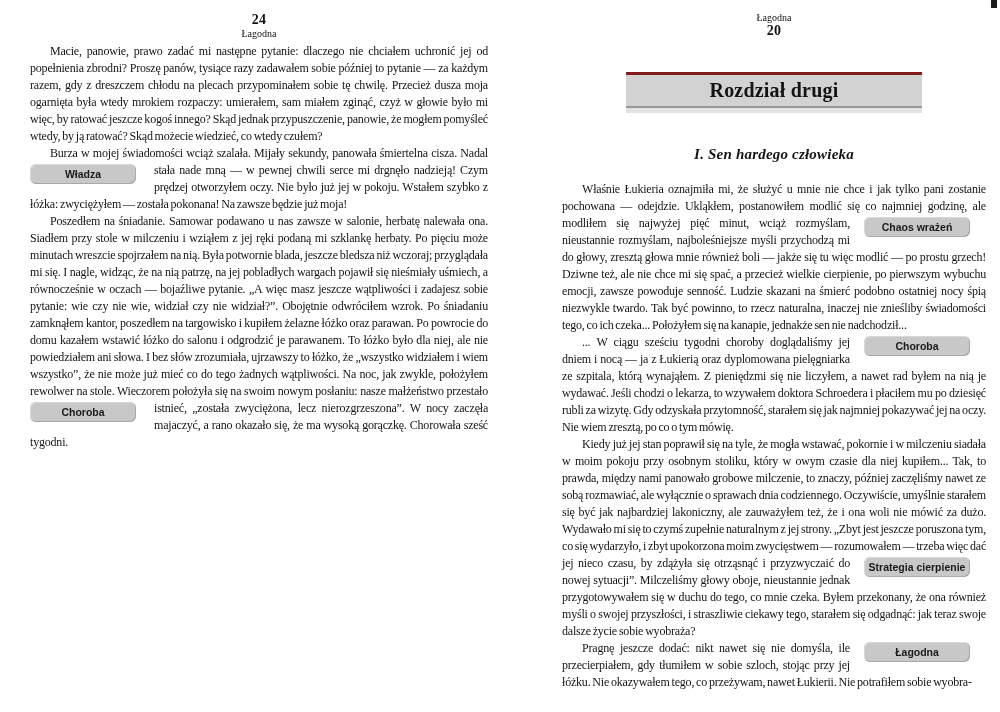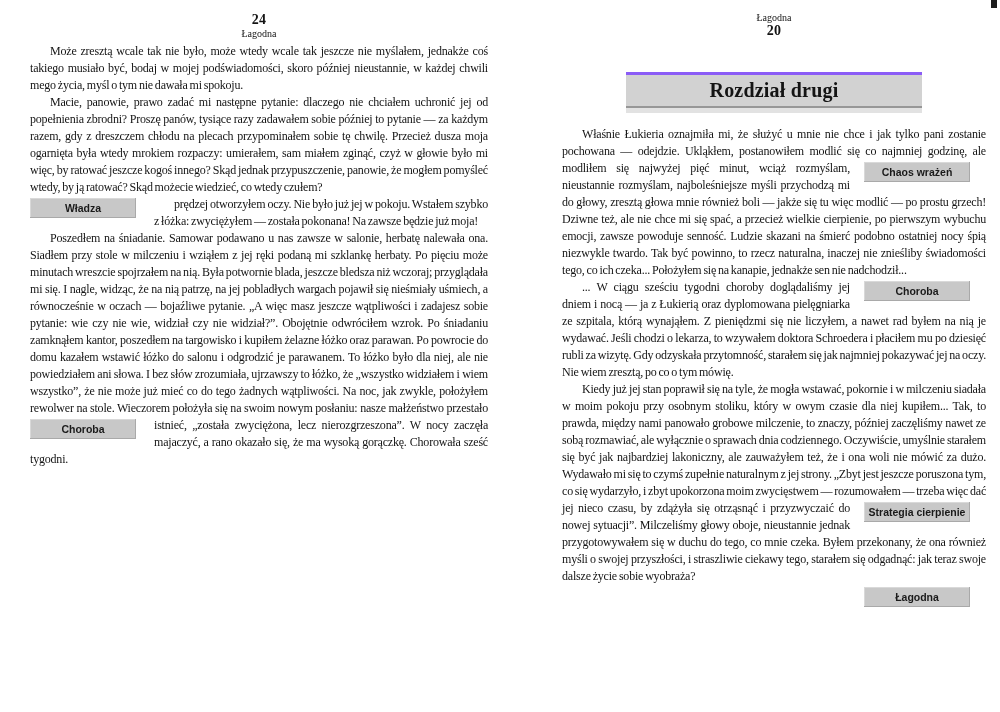--- a/index.html
+++ b/index.html
@@ -22,49 +22,49 @@
 
   .pbody{margin-top:15px;}
   .par{margin:0;text-align:justify;font-size:12px;line-height:17px;
        letter-spacing:-0.2px;word-spacing:-0.9px;text-indent:20px;}
 
   .mbox{background:#c8c8c8;font-family:"Liberation Sans",sans-serif;
         font-weight:bold;font-size:10.5px;line-height:12.5px;color:#1a1a1a;
         text-align:center;text-indent:0;letter-spacing:0;word-spacing:0;
         display:flex;align-items:center;justify-content:center;
         padding:3px 4px;box-sizing:border-box;
-        box-shadow:inset -1px -1px 0 #a9a9a9, inset 1px 1px 0 #d9d9d9;}
+        box-shadow:inset -1px -1px 0 #a9a9a9, inset 1px 1px 0 #d9d9d9;border-radius:6px;}
   .mbox-left{float:left;width:106px;min-height:20px;margin:2px 18px 3px 0;}
   .mbox-right{float:right;width:106px;min-height:20px;margin:2px 16px 3px 14px;}
 
   .chapter-box{margin:44px auto 0;width:296px;height:31px;background:#d2d2d2;
-        border-top:3px solid #8b5cf6;border-bottom:2px solid #979797;
+        border-top:3px solid #7f1d1d;border-bottom:2px solid #979797;
         box-shadow:0 5px 0 #e2e2e2;
         display:flex;align-items:center;justify-content:center;
         font-weight:bold;font-size:20px;letter-spacing:0.2px;}
   .section-heading{margin:38px 0 0 0;text-align:center;font-style:italic;
         font-weight:bold;font-size:15px;letter-spacing:0.2px;}
   .page-right .pbody{margin-top:18px;}
 </style>
 </head>
 <body>
 
 <div class="spread">
   <div class="corner-mark"></div>
 
   <div class="page page-left">
     <div class="pagehead">
       <span class="pnum">24</span>
       <span class="ptitle">Łagodna</span>
       <span class="rule"></span>
     </div>
     <div class="pbody">
-      <p class="par"><span>Może zresztą wcale tak nie było, może wtedy wcale tak jeszcze nie myślałem, jednakże coś takiego musiało być, bodaj w mojej podświadomości, skoro później nieustannie, w każdej chwili mego życia, myśl o tym nie dawała mi spokoju.</span></p>
       <p class="par"><span>Macie, panowie, prawo zadać mi następne pytanie: dlaczego nie chciałem uchronić jej od popełnienia zbrodni? Proszę panów, tysiące razy zadawałem sobie później to pytanie — za każdym razem, gdy z dreszczem chłodu na plecach przypominałem sobie tę chwilę. Przecież dusza moja ogarnięta była wtedy mrokiem rozpaczy: umierałem, sam miałem zginąć, czyż w głowie było mi więc, by ratować jeszcze kogoś innego? Skąd jednak przypuszczenie, panowie, że mogłem pomyśleć wtedy, by ją ratować? Skąd możecie wiedzieć, co wtedy czułem?</span></p>
       <p class="par">
+        <span>Burza w mojej świadomości wciąż szalała. Mijały sekundy, panowała śmiertelna cisza. Nadal stała nade mną — w pewnej chwili serce mi drgnęło nadzieją! Czym</span>
         <span class="mbox mbox-left">Władza</span>
         <span>prędzej otworzyłem oczy. Nie było już jej w pokoju. Wstałem szybko z łóżka: zwyciężyłem — została pokonana! Na zawsze będzie już moja!</span>
       </p>
       <p class="par">
         <span>Poszedłem na śniadanie. Samowar podawano u nas zawsze w salonie, herbatę nalewała ona. Siadłem przy stole w milczeniu i wziąłem z jej ręki podaną mi szklankę herbaty. Po pięciu może minutach wreszcie spojrzałem na nią. Była potwornie blada, jeszcze bledsza niż wczoraj; przyglądała mi się. I nagle, widząc, że na nią patrzę, na jej pobladłych wargach pojawił się nieśmiały uśmiech, a równocześnie w oczach — bojaźliwe pytanie. „A więc masz jeszcze wątpliwości i zadajesz sobie pytanie: wie czy nie wie, widział czy nie widział?”. Obojętnie odwróciłem wzrok. Po śniadaniu zamknąłem kantor, poszedłem na targowisko i kupiłem żelazne łóżko oraz parawan. Po powrocie do domu kazałem wstawić łóżko do salonu i odgrodzić je parawanem. To łóżko było dla niej, ale nie powiedziałem ani słowa. I bez słów zrozumiała, ujrzawszy to łóżko, że „wszystko widziałem i wiem wszystko”, że nie może już mieć co do tego żadnych wątpliwości. Na noc, jak zwykle, położyłem rewolwer na stole. Wieczorem położyła się na swoim nowym posłaniu: nasze małżeństwo przestało istnieć, „została</span>
         <span class="mbox mbox-left">Choroba</span>
         <span>zwyciężona, lecz nierozgrzeszona”. W nocy zaczęła majaczyć, a rano okazało się, że ma wysoką gorączkę. Chorowała sześć tygodni.</span>
       </p>
     </div>
   </div>
@@ -73,34 +73,36 @@
     <div class="pagehead">
       <span class="rule"></span>
       <span class="ptitle">Łagodna</span>
       <span class="pnum">20</span>
     </div>
 
     <div class="chapter-box">
       <span>Rozdział drugi</span>
     </div>
 
+    <p class="section-heading">I. Sen hardego człowieka</p>
 
     <div class="pbody">
       <p class="par">
         <span>Właśnie Łukieria oznajmiła mi, że służyć u mnie nie chce i jak tylko pani zostanie pochowana — odejdzie. Ukląkłem, postanowiłem modlić się co najmniej godzinę, ale modliłem się najwyżej pięć minut, wciąż rozmyślam,</span>
         <span class="mbox mbox-right">Chaos wrażeń</span>
         <span>nieustannie rozmyślam, najboleśniejsze myśli przychodzą mi do głowy, zresztą głowa mnie również boli — jakże się tu więc modlić — po prostu grzech! Dziwne też, ale nie chce mi się spać, a przecież wielkie cierpienie, po pierwszym wybuchu emocji, zawsze powoduje senność. Ludzie skazani na śmierć podobno ostatniej nocy śpią niezwykle twardo. Tak być powinno, to rzecz naturalna, inaczej nie znieśliby świadomości tego, co ich czeka... Położyłem się na kanapie, jednakże sen nie nadchodził...</span>
       </p>
       <p class="par">
         <span class="mbox mbox-right">Choroba</span>
         <span>... W ciągu sześciu tygodni choroby doglądaliśmy jej dniem i nocą — ja z Łukierią oraz dyplomowana pielęgniarka ze szpitala, którą wynająłem. Z pieniędzmi się nie liczyłem, a nawet rad byłem na nią je wydawać. Jeśli chodzi o lekarza, to wzywałem doktora Schroedera i płaciłem mu po dziesięć rubli za wizytę. Gdy odzyskała przytomność, starałem się jak najmniej pokazywać jej na oczy. Nie wiem zresztą, po co o tym mówię.</span>
       </p>
       <p class="par">
         <span>Kiedy już jej stan poprawił się na tyle, że mogła wstawać, pokornie i w milczeniu siadała w moim pokoju przy osobnym stoliku, który w owym czasie dla niej kupiłem... Tak, to prawda, między nami panowało grobowe milczenie, to znaczy, później zaczęliśmy nawet ze sobą rozmawiać, ale wyłącznie o sprawach dnia codziennego. Oczywiście, umyślnie starałem się być jak najbardziej lakoniczny, ale zauważyłem też, że i ona woli nie mówić za dużo. Wydawało mi się to czymś zupełnie naturalnym z jej strony. „Zbyt jest jeszcze poruszona tym, co się wydarzyło, i zbyt upokorzona moim zwycięstwem — rozumowałem — trzeba więc dać jej nieco czasu, by zdążyła się</span>
         <span class="mbox mbox-right">Strategia cierpienie</span>
         <span>otrząsnąć i przyzwyczaić do nowej sytuacji”. Milczeliśmy głowy oboje, nieustannie jednak przygotowywałem się w duchu do tego, co mnie czeka. Byłem przekonany, że ona również myśli o swojej przyszłości, i straszliwie ciekawy tego, starałem się odgadnąć: jak teraz swoje dalsze życie sobie wyobraża?</span>
       </p>
       <p class="par">
         <span class="mbox mbox-right">Łagodna</span>
+        <span>Pragnę jeszcze dodać: nikt nawet się nie domyśla, ile przecierpiałem, gdy tłumiłem w sobie szloch, stojąc przy jej łóżku. Nie okazywałem tego, co przeżywam, nawet Łukierii. Nie potrafiłem sobie wyobra-</span>
       </p>
     </div>
   </div>
 </div>
 
 </body></html>

